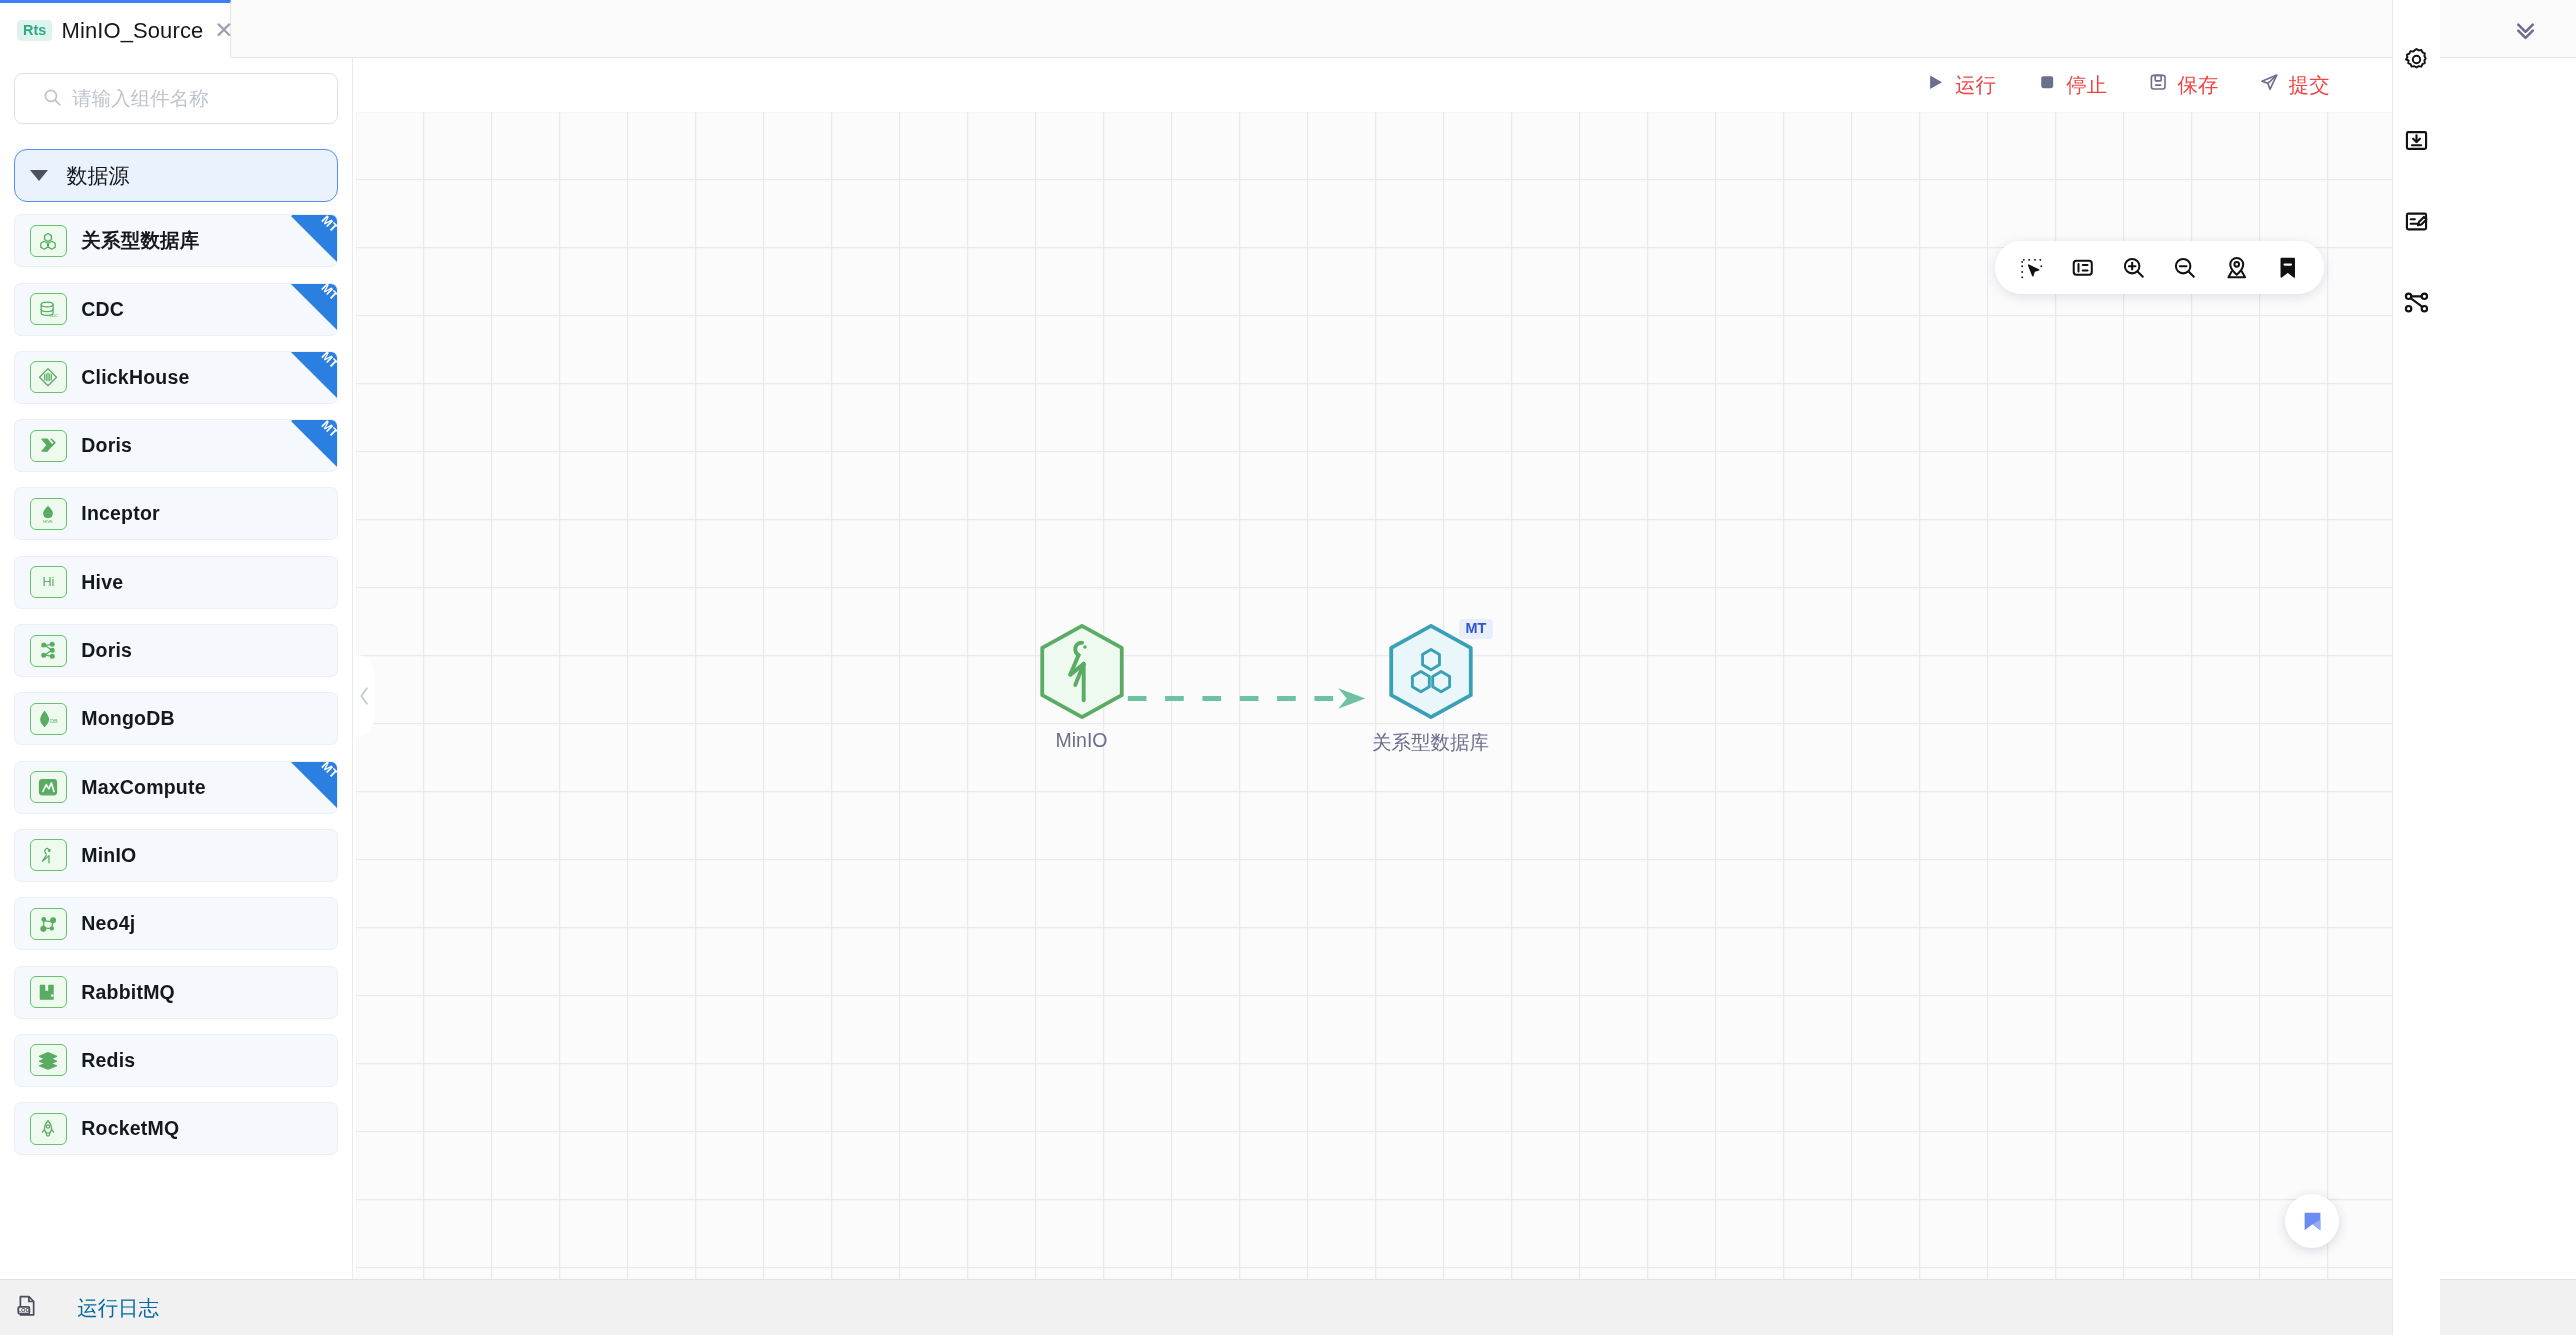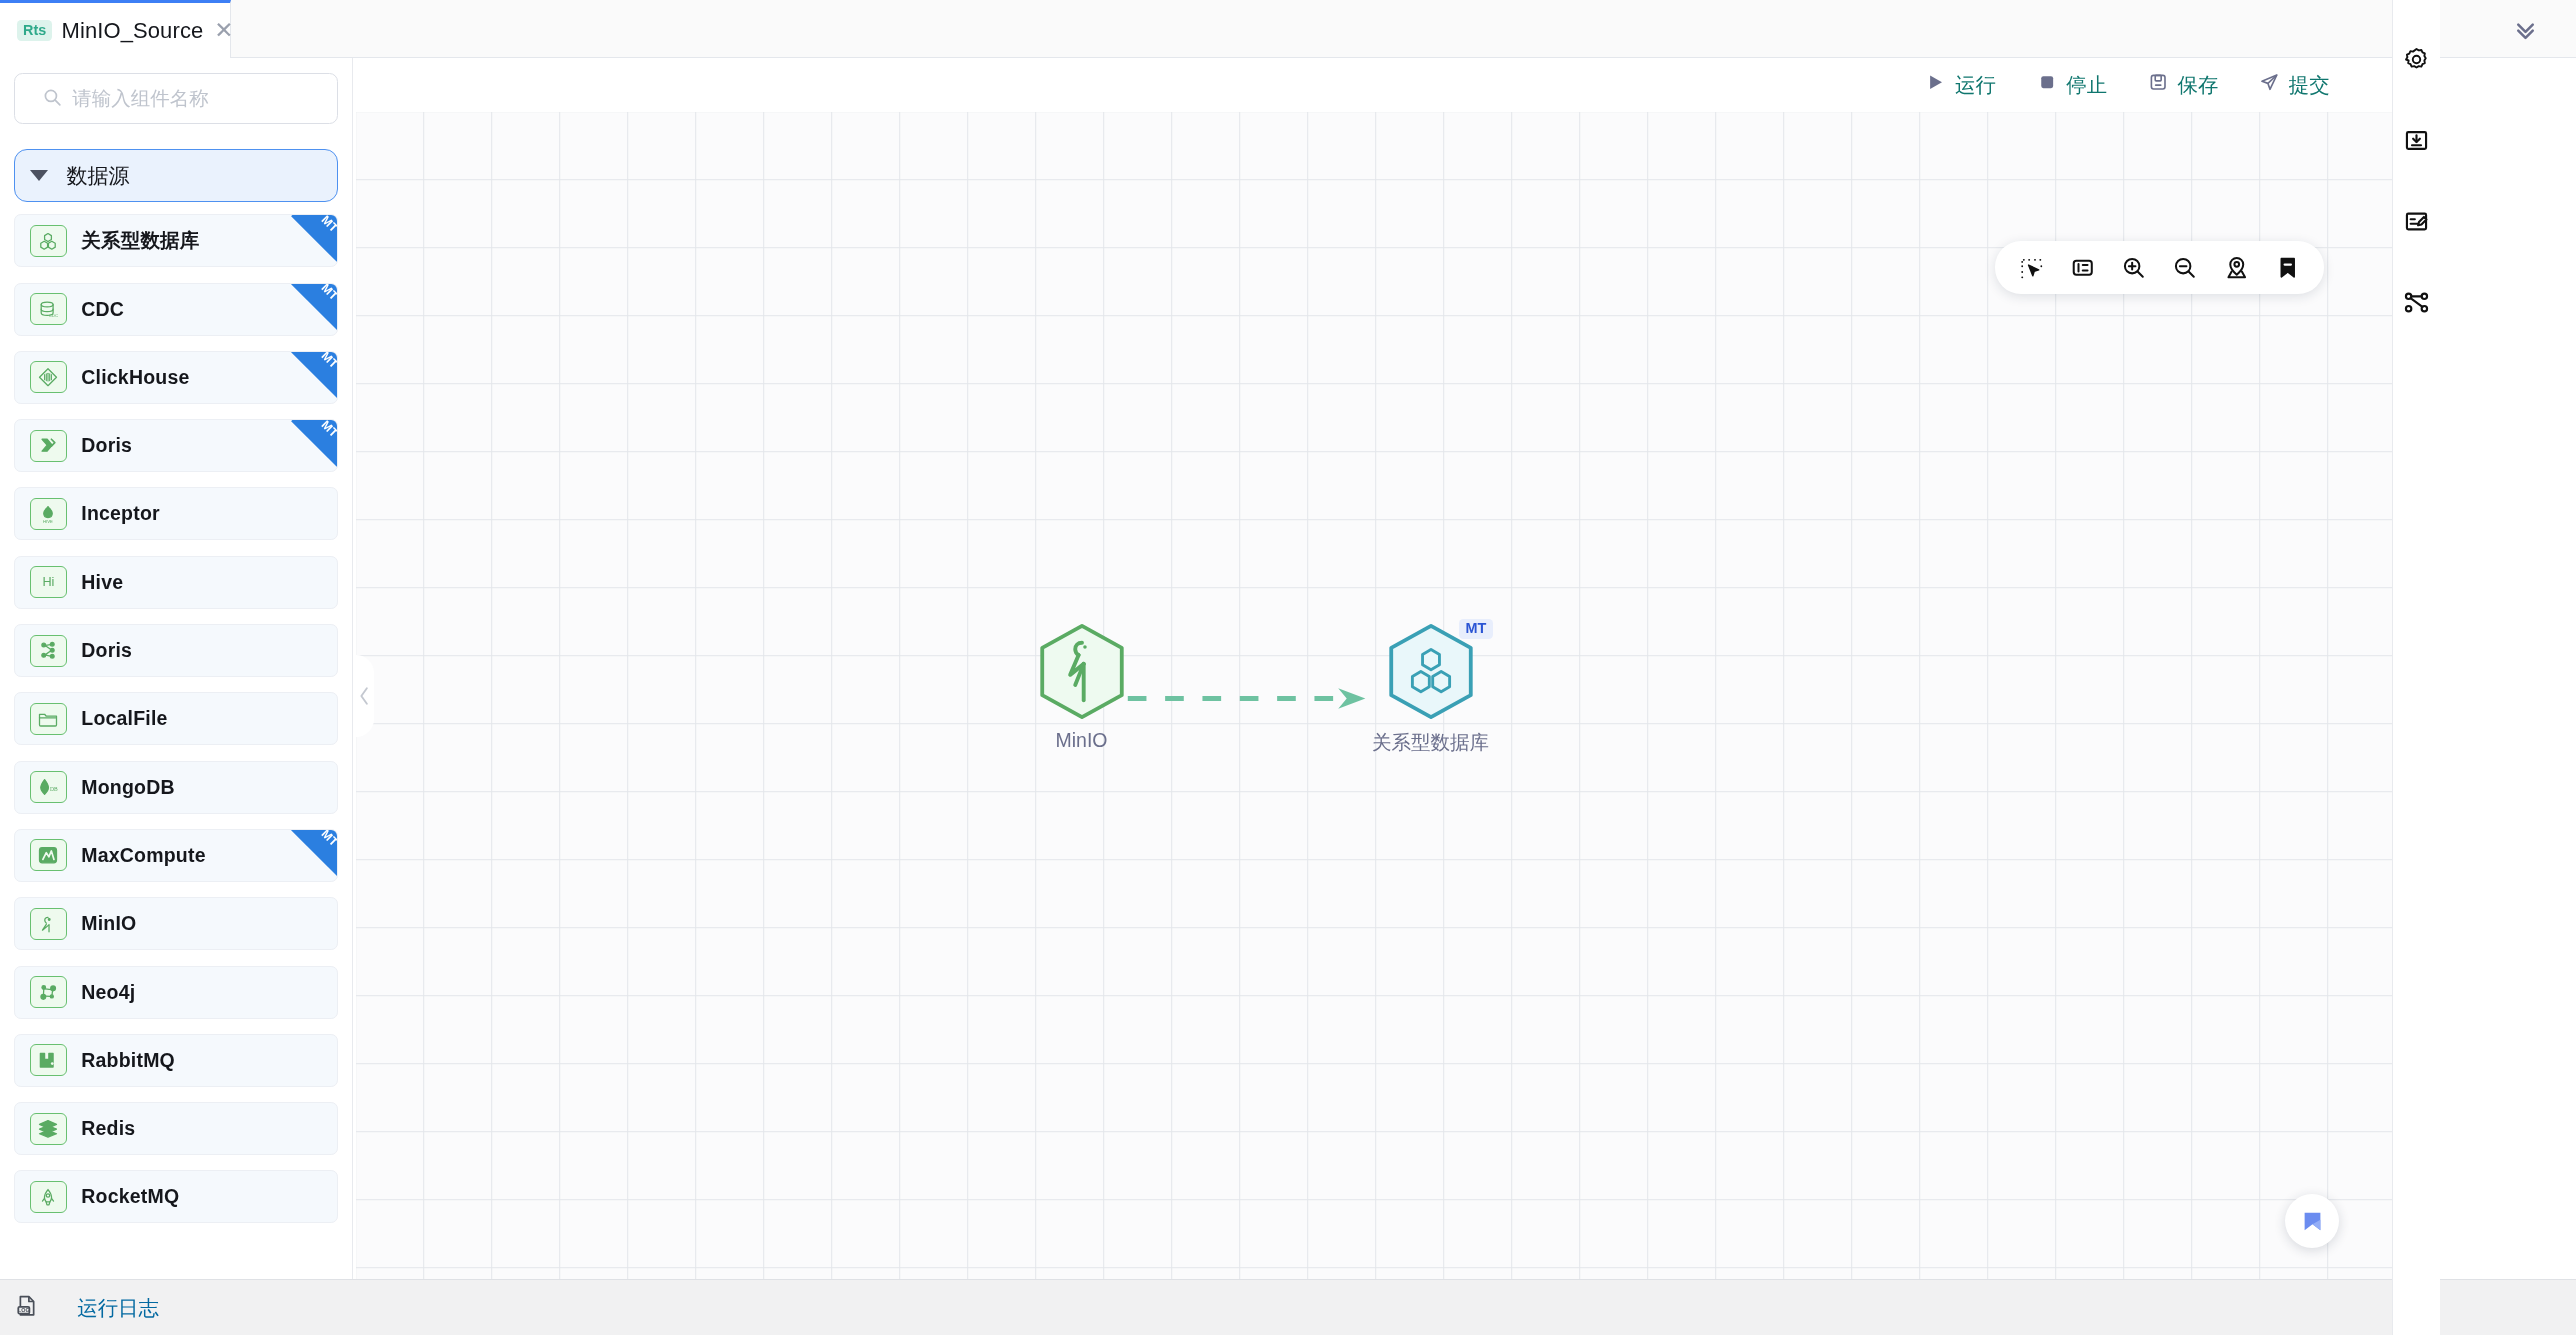--- a/index.html
+++ b/index.html
@@ -88,21 +88,21 @@
     position: absolute; left: 353px; top: 58px; right: 48px; bottom: 56px;
     background: #fff; overflow: hidden;
   }
   .canvas-toolbar-row {
     position: absolute; left:0; top:0; right:0; height: 54px;
     background: #fff; display:flex; align-items:center; justify-content:flex-end;
     padding-right: 42px; gap: 0px; z-index: 6;
   }
   .tb-btn {
     display:flex; align-items:center; gap: 9.3px; padding: 0 20.4px; height: 54px;
-    color: #0f766e; font-size: 20.4px; cursor: pointer; white-space: nowrap;
+    color: #ef4444; font-size: 20.4px; cursor: pointer; white-space: nowrap;
   }
   .grid {
     position: absolute; left: 2.5px; top: 54px; right: 0; bottom: 0;
     background-color: #fbfbfc;
     background-image:
       linear-gradient(to right, #e3e6ea 0.8px, transparent 0.8px),
       linear-gradient(to bottom, #e3e6ea 0.8px, transparent 0.8px);
     background-size: 68px 68px;
     background-position: -0.8px -0.8px;
   }
@@ -274,29 +274,20 @@
             <svg width="24" height="20.4" viewBox="0 0 28 24" fill="none" stroke="#5aab63" stroke-width="1.5" stroke-linejoin="round" stroke-linecap="round">
               <circle cx="9" cy="6" r="2.2" fill="#5aab63"></circle>
               <circle cx="9" cy="18" r="2.2" fill="#5aab63"></circle>
               <circle cx="19" cy="5" r="2.2" fill="#5aab63"></circle>
               <circle cx="19" cy="12" r="2.2" fill="#5aab63"></circle>
               <circle cx="19" cy="19" r="2.2" fill="#5aab63"></circle>
               <path d="M11 6.8 17 11M11 17.2 17 13M11.2 6.2 16.9 5.4M11.2 17.8 17 19"></path>
             </svg>
           </span>
           <span class="comp-label">Doris</span>
-        </div>
-        <div class="comp-item">
-          <span class="comp-icon">
-            <svg width="24" height="20.4" viewBox="0 0 28 24" fill="none" stroke="#5aab63" stroke-width="1.5" stroke-linejoin="round" stroke-linecap="round">
-              <path d="M4 8.5V6.2h6l2 2.3h12v10.3c0 .8-.6 1.2-1.3 1.2H5.3c-.7 0-1.3-.4-1.3-1.2z"></path>
-              <path d="M4 10.4h19"></path>
-            </svg>
-          </span>
-          <span class="comp-label">LocalFile</span>
         </div>
         <div class="comp-item">
           <span class="comp-icon">
             <svg width="24" height="20.4" viewBox="0 0 28 24" fill="none" stroke="#5aab63" stroke-width="1.5" stroke-linejoin="round" stroke-linecap="round">
               <path d="M10 3c3 4 4.5 6.5 4.5 9.5 0 3.2-2 5.5-4.5 8-2.5-2.5-4.5-4.8-4.5-8C5.5 9.5 7 7 10 3z" fill="#5aab63" stroke="#5aab63"></path>
               <text x="21" y="16" font-size="6.5" fill="#5aab63" stroke="none" text-anchor="middle" font-family="Liberation Serif, serif">DB</text>
             </svg>
           </span>
           <span class="comp-label">MongoDB</span>
         </div>

